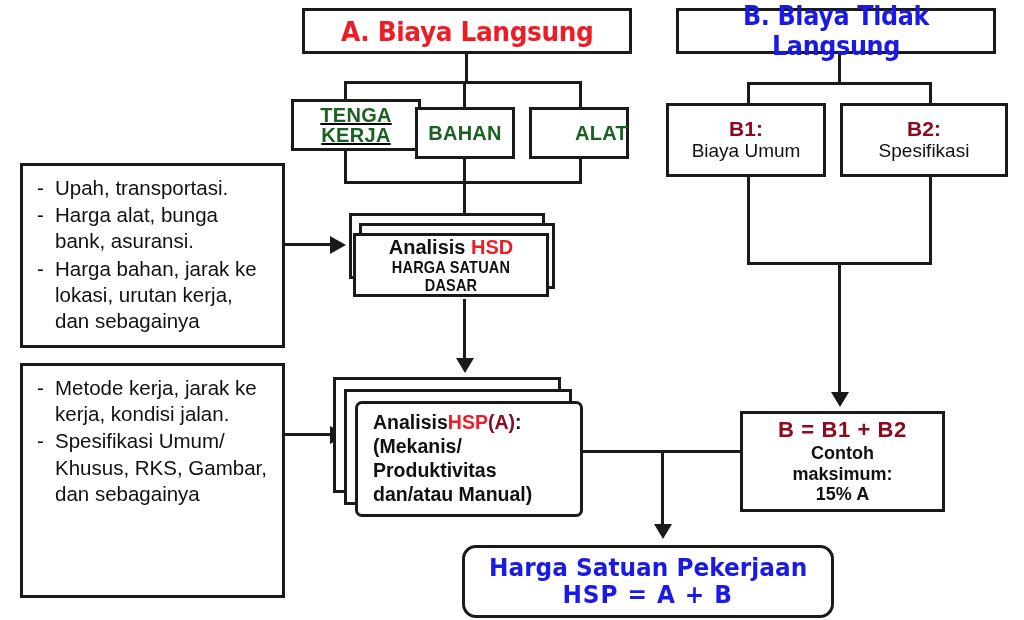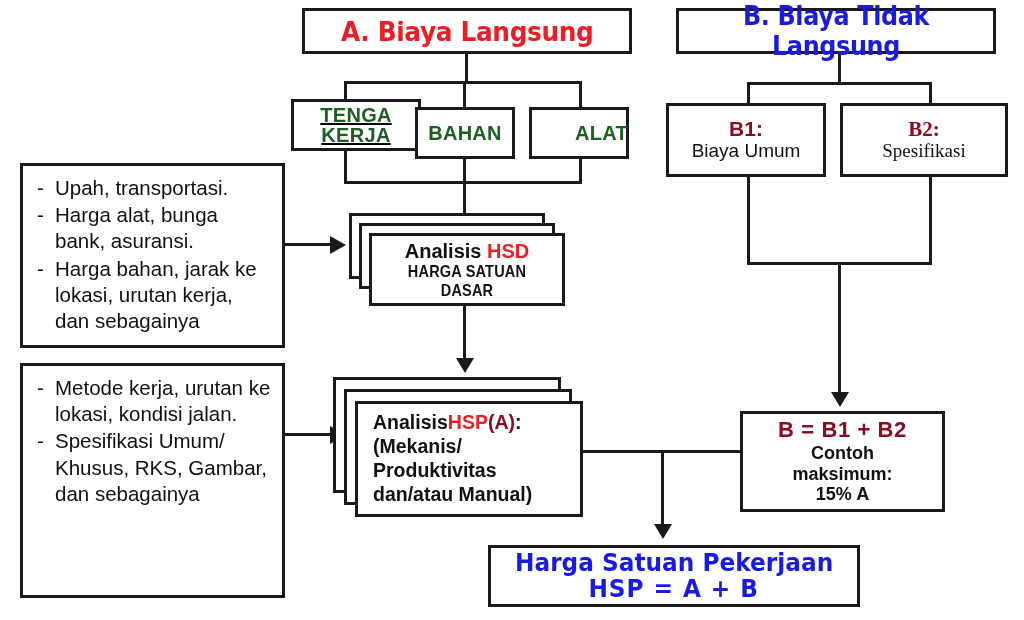--- a/index.html
+++ b/index.html
@@ -94,21 +94,21 @@
     font-weight: bold;
     font-size: 21px;
     line-height: 1.08;
   }
   .bbox .v {
     color: #111111;
     font-size: 19px;
     line-height: 1.08;
   }
   #box-b1 { left: 666px; width: 160px; }
-  #box-b2 { left: 840px; width: 168px; font-family: Liberation Serif, serif; }
+  #box-b2 { left: 840px; width: 168px; }
 
   
   .note {
     left: 20px;
     align-items: flex-start;
     justify-content: flex-start;
     text-align: left;
     padding: 9px 10px 21px 14px;
   }
   #note-1 { top: 163px; width: 265px; height: 185px; }
@@ -131,58 +131,58 @@
   
   .stackcard {
     position: absolute;
     box-sizing: border-box;
     border: 3px solid #1a1a1a;
     background: #ffffff;
     z-index: 4;
   }
 
   
-  #box-hsd { left: 369px; top: 233px; width: 196px; height: 73px; }
+  #box-hsd { left: 353px; top: 233px; width: 196px; height: 64px; }
   #hsd-s1 { left: 349px; top: 213px; width: 196px; height: 66px; }
   #hsd-s2 { left: 359px; top: 223px; width: 196px; height: 66px; }
   .hsd-l1 {
     font-size: 20px; font-weight: bold; color: #111111; line-height: 1.1;
   }
   .hsd-l1 .red { color: #ee1c25; }
   .hsd-l2 {
     font-size: 16.5px; font-weight: bold; color: #111111;
     transform: scaleX(0.88); letter-spacing: 0.2px; line-height: 1.1;
   }
 
   
   #box-hsp { left: 355px; top: 401px; width: 228px; height: 116px; }
   #hsp-s1 { left: 333px; top: 377px; width: 228px; height: 116px; }
   #hsp-s2 { left: 344px; top: 389px; width: 228px; height: 116px; }
   #box-hsp {
     align-items: flex-start; justify-content: center;
-    text-align: left; padding: 4px 8px 4px 15px;
+    text-align: left; padding: 4px 8px 4px 15px; border-radius: 7px;
   }
   .hsp-line {
     font-size: 19.5px; font-weight: bold; color: #111111; line-height: 1.23;
   }
   .hsp-line .red { color: #ee1c25; }
   .hsp-line .maroon { color: #8b0a20; }
 
   
   #box-bsum { left: 740px; top: 411px; width: 205px; height: 101px; }
   .bsum-eq {
     color: #8b0a20; font-weight: bold; font-size: 22px; line-height: 1.12;
     letter-spacing: 0.6px;
   }
   .bsum-note {
     color: #111111; font-weight: bold; font-size: 18px; line-height: 1.14;
   }
 
   
-  #box-final { left: 488px; top: 545px; width: 372px; height: 62px; }
+  #box-final { left: 462px; top: 545px; width: 372px; height: 73px; border-radius: 14px; }
   .final-l {
     color: #1a1ae6; font-weight: bold; line-height: 1.06;
     font-family: "DejaVu Sans", sans-serif;
     transform: scaleX(0.93);
   }
   .final-l1 { font-size: 25px; }
   .final-l2 { font-size: 25px; letter-spacing: 1px; }
 </style>
 </head>
 <body>
@@ -246,21 +246,21 @@
       <li><span class="dash">-</span><span>Upah, transportasi.</span></li>
       <li><span class="dash">-</span><span>Harga alat, bunga bank, asuransi.</span></li>
       <li><span class="dash">-</span><span>Harga bahan, jarak ke lokasi, urutan kerja, dan sebagainya</span></li>
     </ul>
   </div>
   <div class="line" style="left:285px; top:243px; width:48px; height:3px;"></div>
   <div class="arrowhead arrow-right" style="left:330px; top:236px;"></div>
 
   <div class="box note" id="note-2">
     <ul>
-      <li><span class="dash">-</span><span>Metode kerja, urutan ke lokasi, kondisi jalan.</span></li>
+      <li><span class="dash">-</span><span>Metode kerja, jarak ke kerja, kondisi jalan.</span></li>
       <li><span class="dash">-</span><span>Spesifikasi Umum/ Khusus, RKS, Gambar, dan sebagainya</span></li>
     </ul>
   </div>
   <div class="line" style="left:285px; top:433px; width:48px; height:3px;"></div>
   <div class="arrowhead arrow-right" style="left:330px; top:426px;"></div>
 
   <div class="stackcard" id="hsd-s1"></div>
   <div class="stackcard" id="hsd-s2"></div>
   <div class="box" id="box-hsd">
     <span class="hsd-l1"><span>Analisis </span><span class="red">HSD</span></span>

